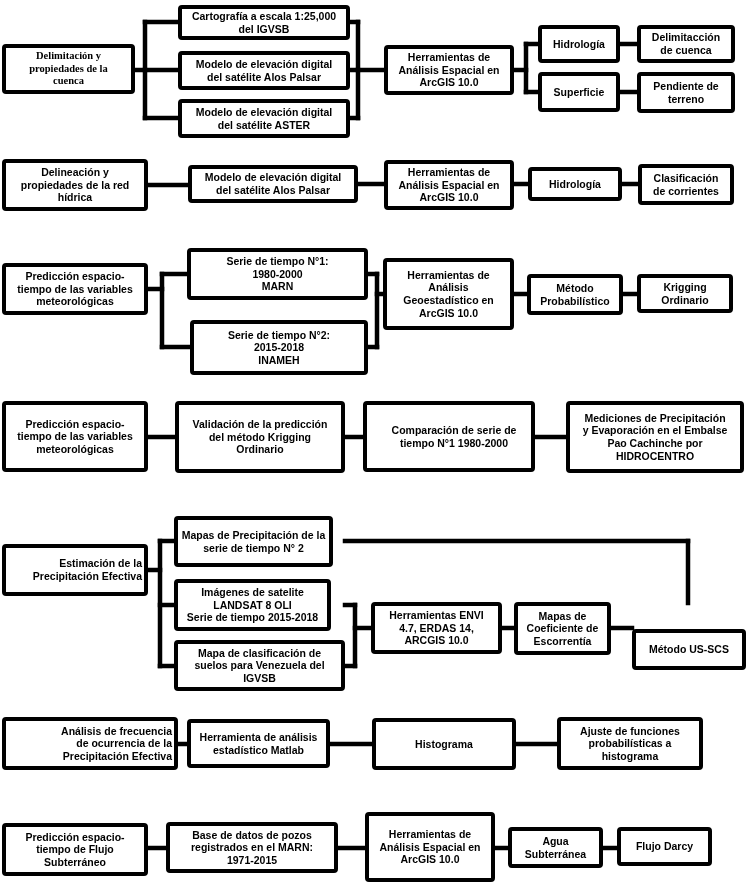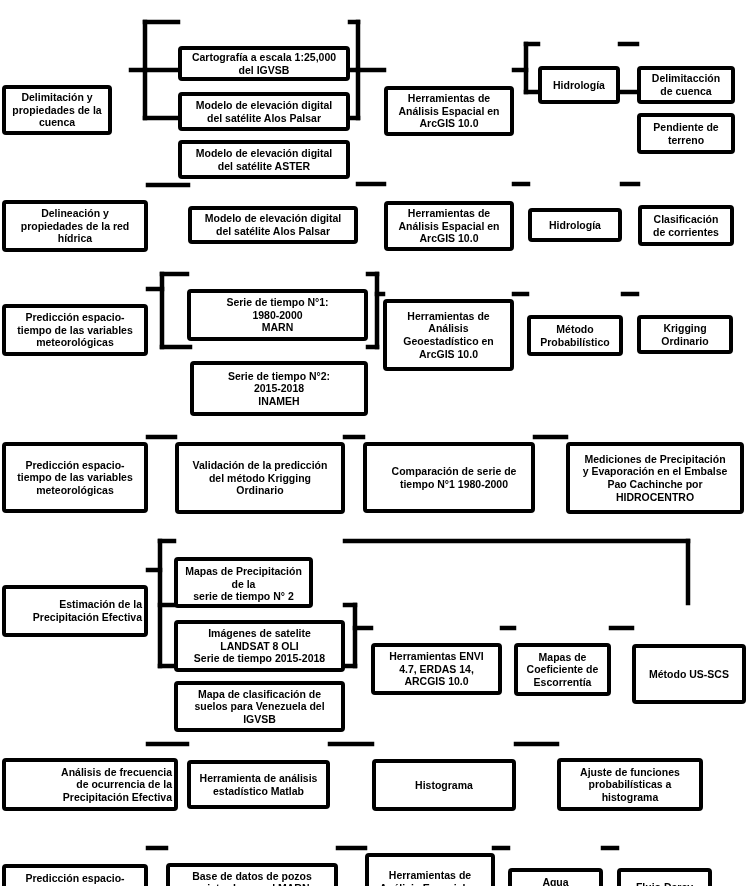--- a/index.html
+++ b/index.html
@@ -7,21 +7,21 @@
     position:relative; width:748px; height:886px;
     background:#ffffff; overflow:hidden;
     font-family:"Liberation Sans", sans-serif;
   }
   #connectors { position:absolute; left:0; top:0; }
   .node {
     position:absolute; box-sizing:border-box;
     background:#ffffff; border:4px solid #000000; border-radius:4px;
     display:flex; align-items:center; justify-content:center;
     text-align:center; font-weight:bold; font-size:10.5px;
-    line-height:1.2; color:#000000; padding:1px 2px;margin-top:41px;
+    line-height:1.2; color:#000000; padding:1px 2px;
   }
   .node span { white-space:pre-line; display:block; width:100%; }
 </style>
 </head>
 <body>
 
 <div id="canvas">
   <svg id="connectors" width="748" height="886" viewBox="0 0 748 886">
       <polyline points="131,70 145,70" fill="none" stroke="#000000" stroke-width="4.5" stroke-linecap="square"></polyline>
       <polyline points="145,22 145,118" fill="none" stroke="#000000" stroke-width="4.5" stroke-linecap="square"></polyline>
@@ -70,21 +70,21 @@
       <polyline points="502,628 514,628" fill="none" stroke="#000000" stroke-width="4.5" stroke-linecap="square"></polyline>
       <polyline points="611,628 632,628" fill="none" stroke="#000000" stroke-width="4.5" stroke-linecap="square"></polyline>
       <polyline points="148,744 187,744" fill="none" stroke="#000000" stroke-width="4.5" stroke-linecap="square"></polyline>
       <polyline points="330,744 372,744" fill="none" stroke="#000000" stroke-width="4.5" stroke-linecap="square"></polyline>
       <polyline points="516,744 557,744" fill="none" stroke="#000000" stroke-width="4.5" stroke-linecap="square"></polyline>
       <polyline points="148,848 166,848" fill="none" stroke="#000000" stroke-width="4.5" stroke-linecap="square"></polyline>
       <polyline points="338,848 365,848" fill="none" stroke="#000000" stroke-width="4.5" stroke-linecap="square"></polyline>
       <polyline points="494,848 508,848" fill="none" stroke="#000000" stroke-width="4.5" stroke-linecap="square"></polyline>
       <polyline points="603,848 617,848" fill="none" stroke="#000000" stroke-width="4.5" stroke-linecap="square"></polyline>
     </svg>
-<div class="node" style="left: 2px; top: 44px; width: 110px; height: 50px;">
+<div class="node" style="left: 2px; top: 44px; width: 133px; height: 50px; font-family: Liberation Serif, serif;">
       <span>Delimitación y
 propiedades de la
 cuenca</span>
     </div>
     <div class="node" style="left: 178px; top: 5px; width: 172px; height: 35px;">
       <span>Cartografía a escala 1:25,000
 del IGVSB</span>
     </div>
     <div class="node" style="left: 178px; top: 51px; width: 172px; height: 39px;">
       <span>Modelo de elevación digital
@@ -98,20 +98,23 @@
       <span>Herramientas de
 Análisis Espacial en
 ArcGIS 10.0</span>
     </div>
     <div class="node" style="left: 538px; top: 25px; width: 82px; height: 38px;">
       <span>Hidrología</span>
     </div>
     <div class="node" style="left: 637px; top: 25px; width: 98px; height: 38px;">
       <span>Delimitacción
 de cuenca</span>
+    </div>
+    <div class="node" style="left: 538px; top: 72px; width: 82px; height: 40px;">
+      <span>Superficie</span>
     </div>
     <div class="node" style="left: 637px; top: 72px; width: 98px; height: 41px;">
       <span>Pendiente de
 terreno</span>
     </div>
     <div class="node" style="left: 2px; top: 159px; width: 146px; height: 52px;">
       <span>Delineación y
 propiedades de la red
 hídrica</span>
     </div>
@@ -177,45 +180,45 @@
     <div class="node" style="left: 566px; top: 401px; width: 178px; height: 72px;">
       <span>Mediciones de Precipitación
 y Evaporación en el Embalse
 Pao Cachinche por
 HIDROCENTRO</span>
     </div>
     <div class="node" style="left: 2px; top: 544px; width: 146px; height: 52px; text-align: right;">
       <span>Estimación de la
 Precipitación Efectiva</span>
     </div>
-    <div class="node" style="left: 174px; top: 516px; width: 139px; height: 51px; align-items: flex-end;">
+    <div class="node" style="left: 174px; top: 516px; width: 159px; height: 51px;">
       <span>Mapas de Precipitación de la
 serie de tiempo N° 2</span>
     </div>
-    <div class="node" style="left: 174px; top: 579px; width: 171px; height: 52px;">
+    <div class="node" style="left: 174px; top: 579px; width: 157px; height: 52px;">
       <span>Imágenes de satelite
 LANDSAT 8 OLI
 Serie de tiempo 2015-2018</span>
     </div>
     <div class="node" style="left: 174px; top: 640px; width: 171px; height: 51px;">
       <span>Mapa de clasificación de
 suelos para Venezuela del
 IGVSB</span>
     </div>
     <div class="node" style="left: 371px; top: 602px; width: 131px; height: 52px;">
       <span>Herramientas ENVI
 4.7, ERDAS 14,
 ARCGIS 10.0</span>
     </div>
     <div class="node" style="left: 514px; top: 602px; width: 97px; height: 53px;">
       <span>Mapas de
 Coeficiente de
 Escorrentía</span>
     </div>
-    <div class="node" style="left: 632px; top: 603px; width: 114px; height: 60px;">
+    <div class="node" style="left: 632px; top: 629px; width: 114px; height: 41px;">
       <span>Método US-SCS</span>
     </div>
     <div class="node" style="left: 2px; top: 717px; width: 176px; height: 53px; text-align: right;">
       <span>Análisis de frecuencia
 de ocurrencia de la
 Precipitación Efectiva</span>
     </div>
     <div class="node" style="left: 187px; top: 719px; width: 143px; height: 49px;">
       <span>Herramienta de análisis
 estadístico Matlab</span>

